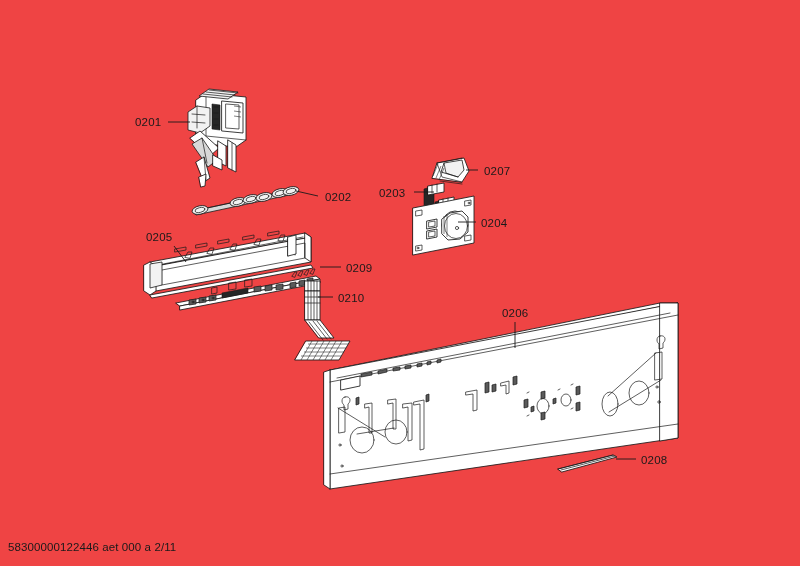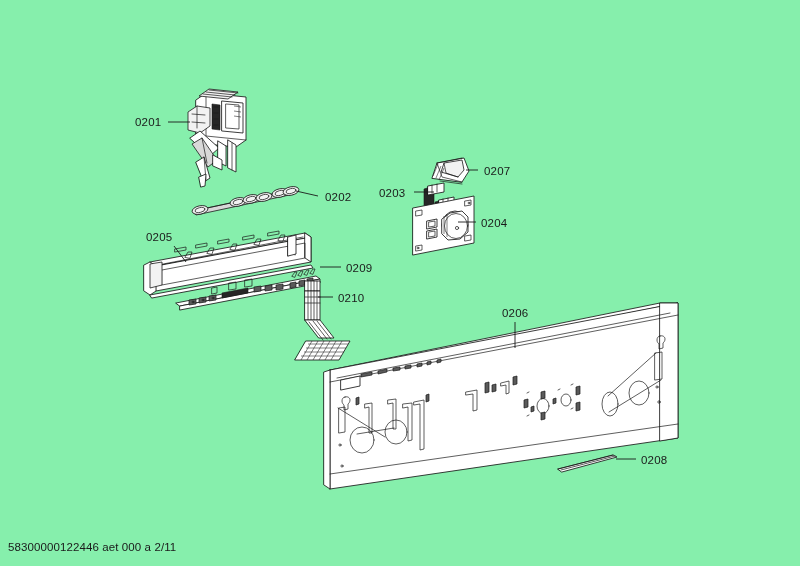--- a/index.html
+++ b/index.html
@@ -8,21 +8,21 @@
     padding: 0;
     background: #ffffff;
   }
   body {
     font-family: "Liberation Sans", sans-serif;
   }
   #page {
     position: relative;
     width: 800px;
     height: 566px;
-    background: #86efac;
+    background: #ef4444;
     overflow: hidden;
     text-align: right;
   }
   #diagram-svg {
     position: absolute;
     left: 0;
     top: 0;
     width: 800px;
     height: 566px;
   }

